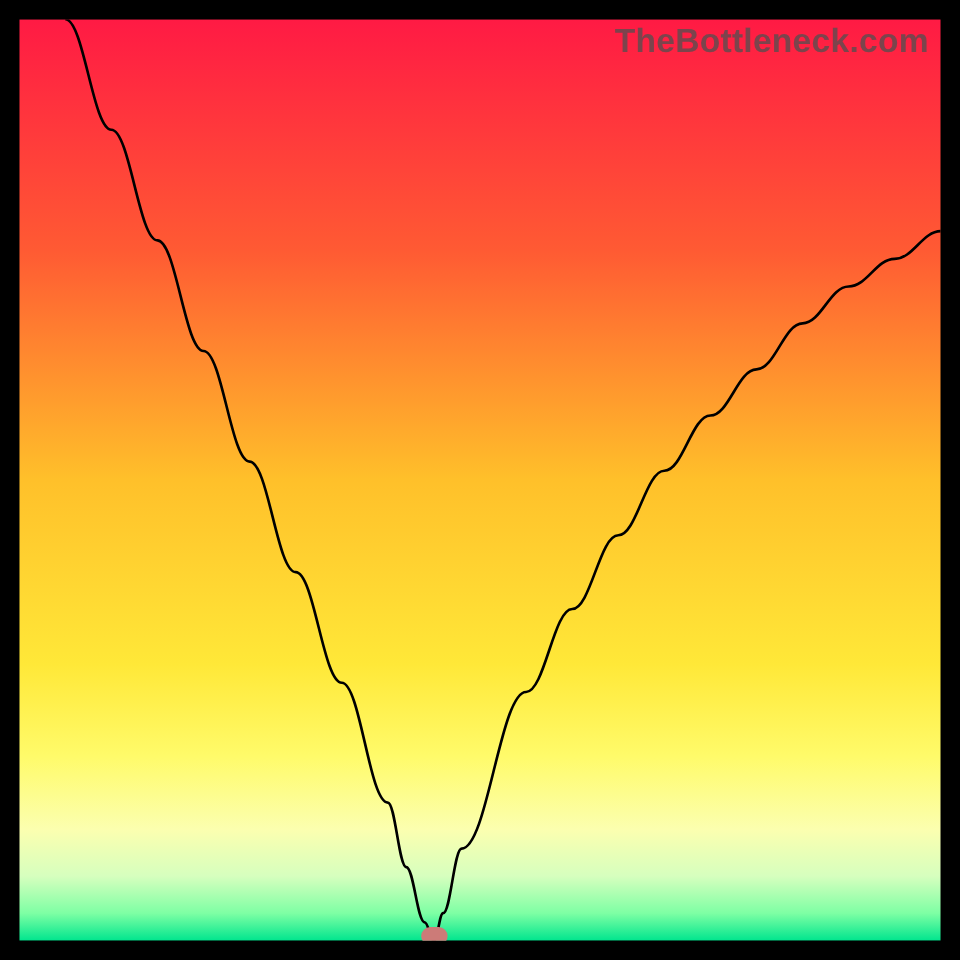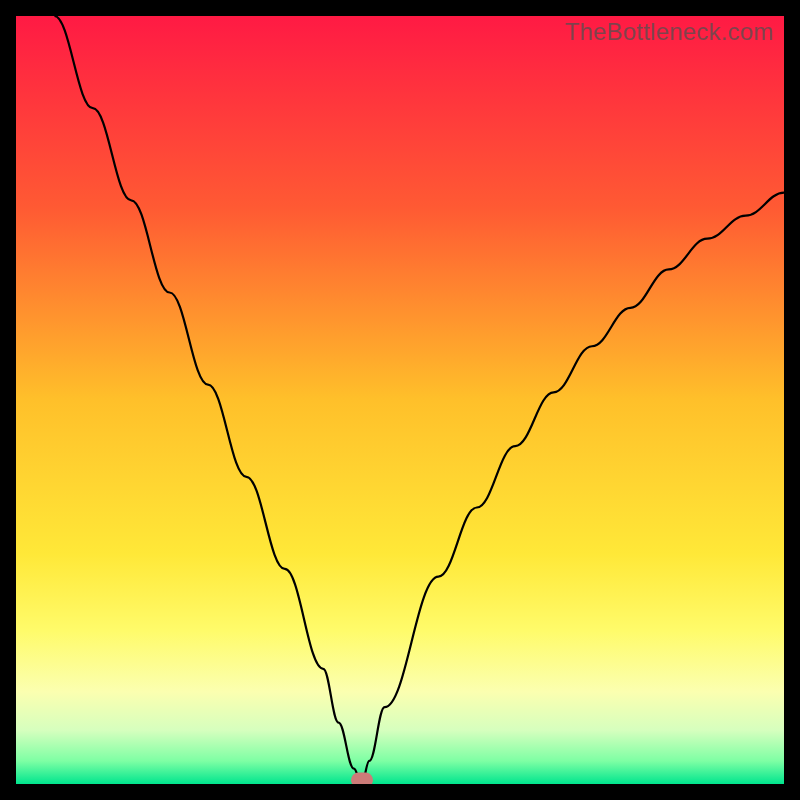--- a/index.html
+++ b/index.html
@@ -14,22 +14,22 @@
     left:16px; top:16px;
     width:768px; height:768px;
     overflow:hidden;
   }
   .gradient {
     position:absolute; inset:0;
   }
   .watermark {
     position:absolute;
     top:2px; right:10px;
-    font-size:24px;
-    font-weight:400;
+    font-size:28px;
+    font-weight:700;
     color:rgba(80,80,80,0.75);
     letter-spacing:0.2px;
   }
   .curve { position:absolute; inset:0; }
   .curve path { fill:none; stroke:#000; stroke-width:2.2; }
   .marker {
     position:absolute;
     width:22px; height:15px;
     background:#cc7b78;
     border-radius:8px;

